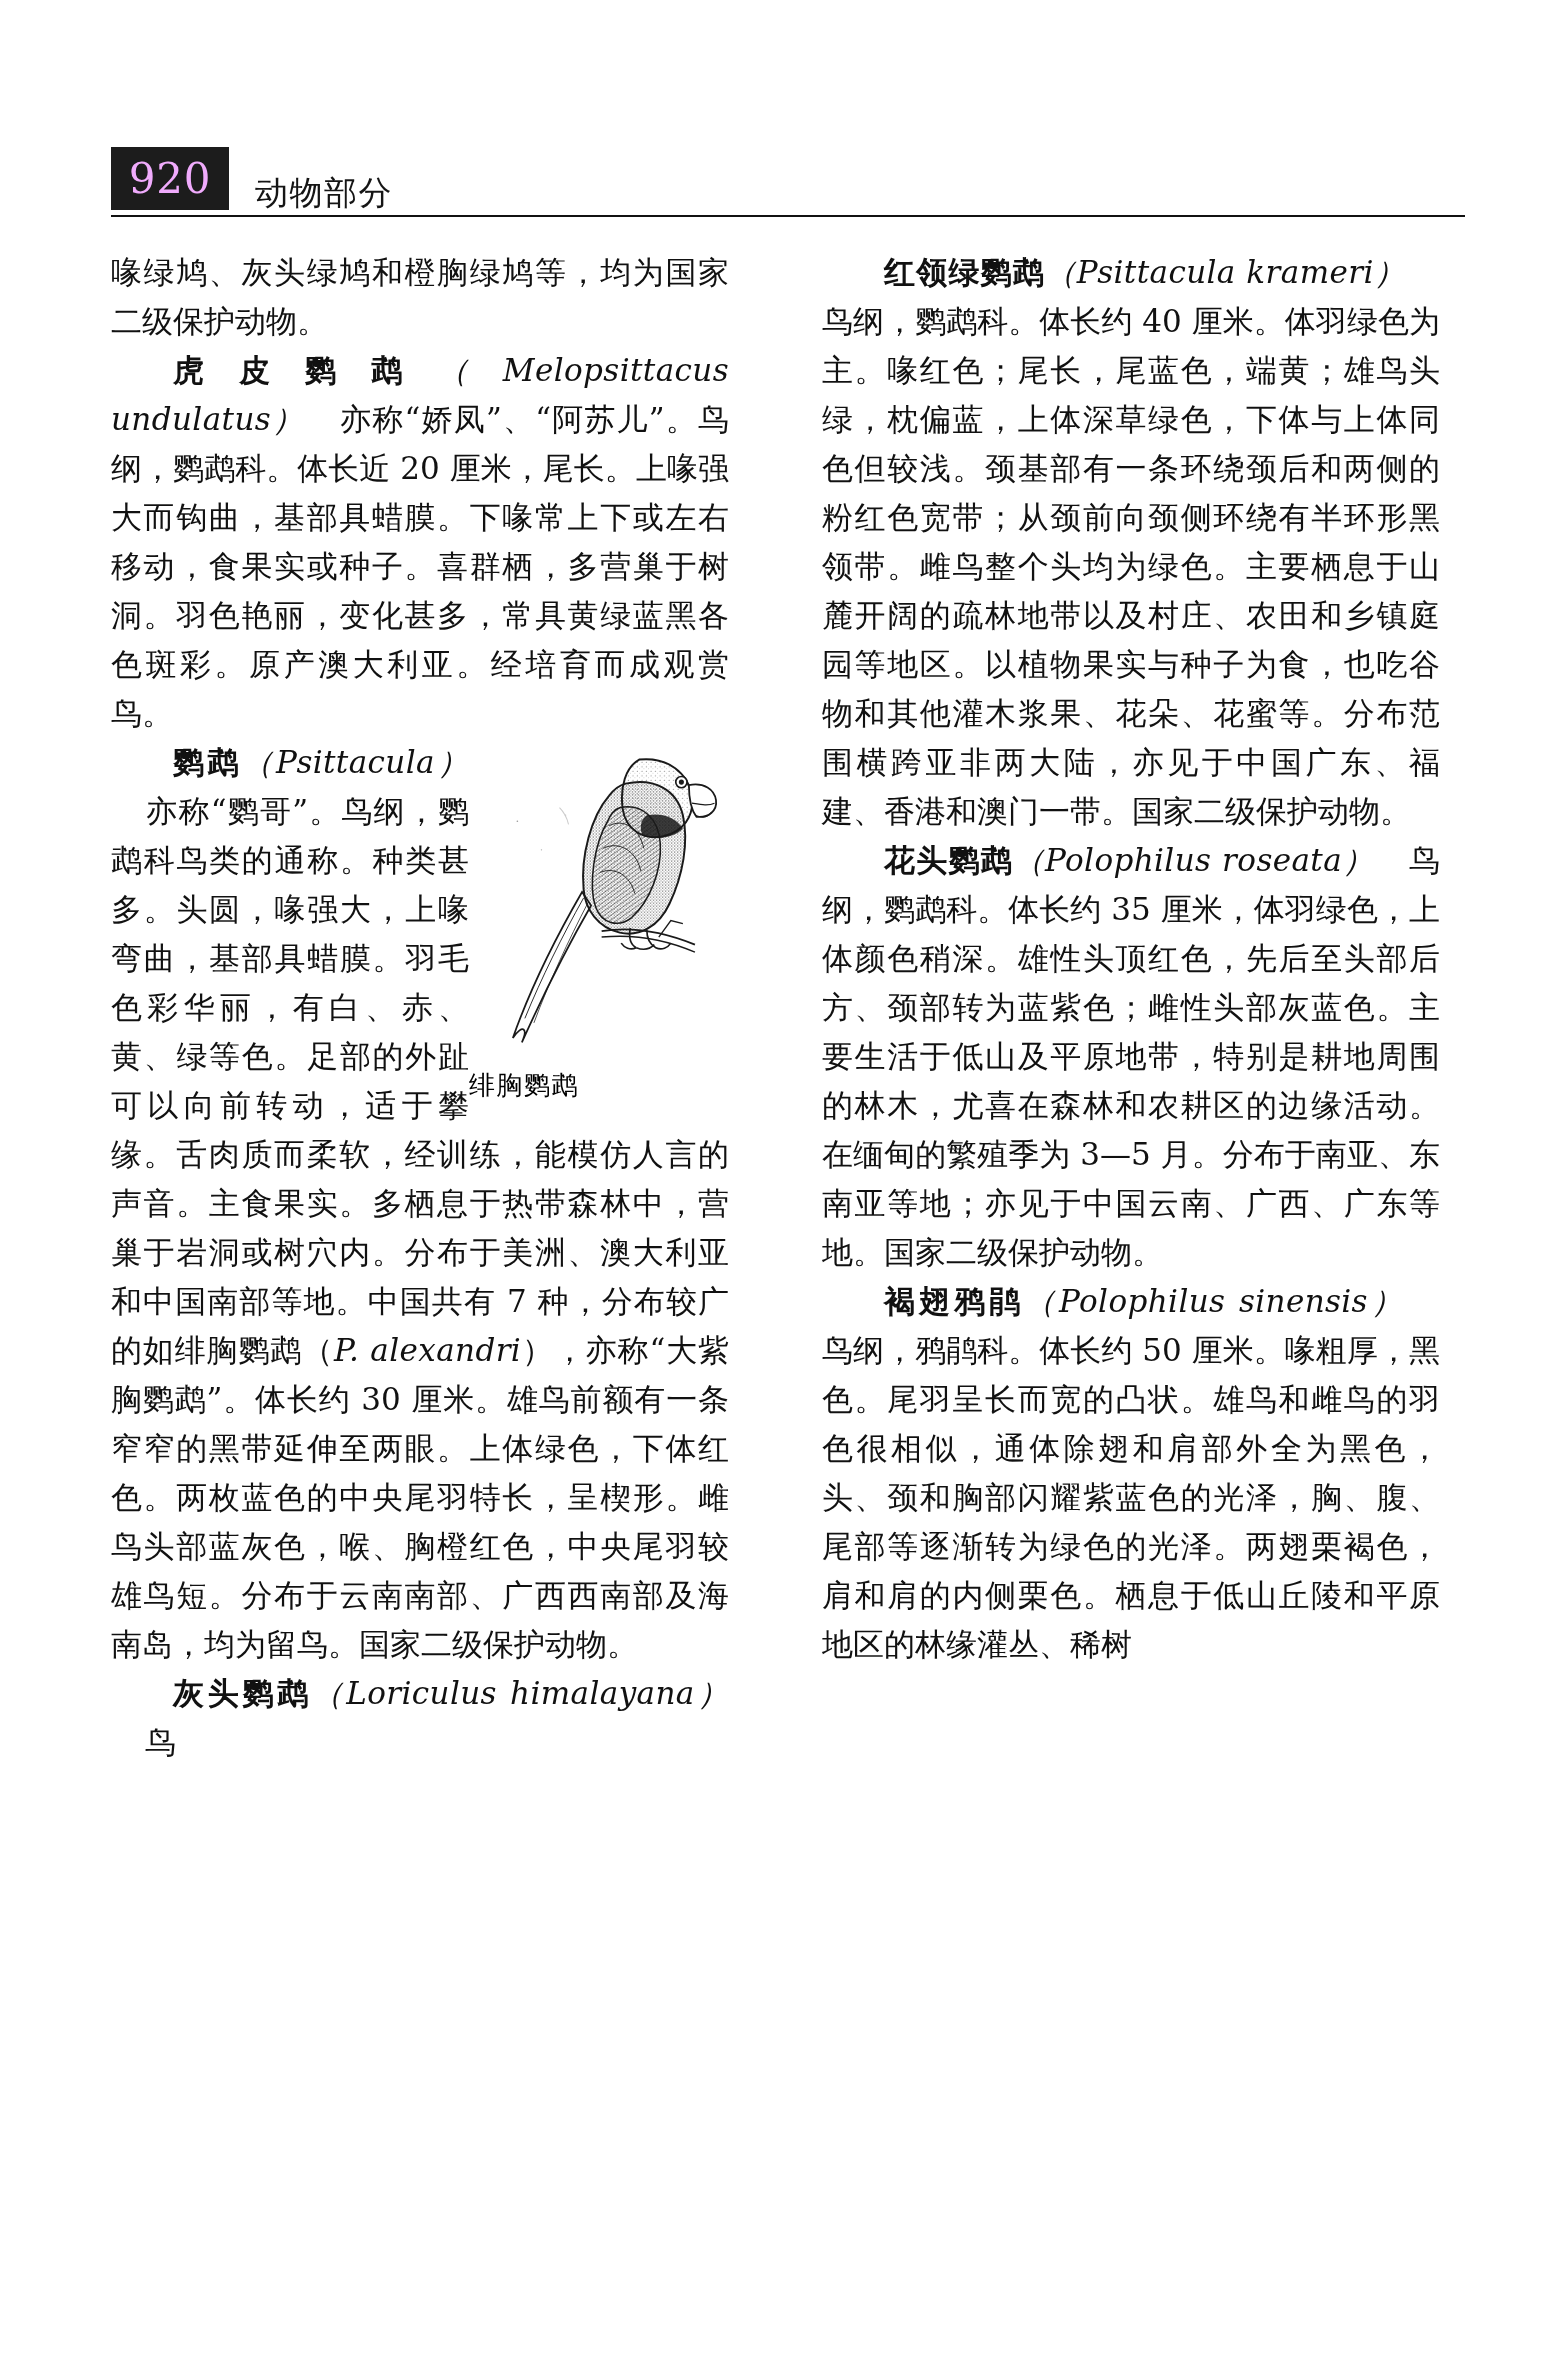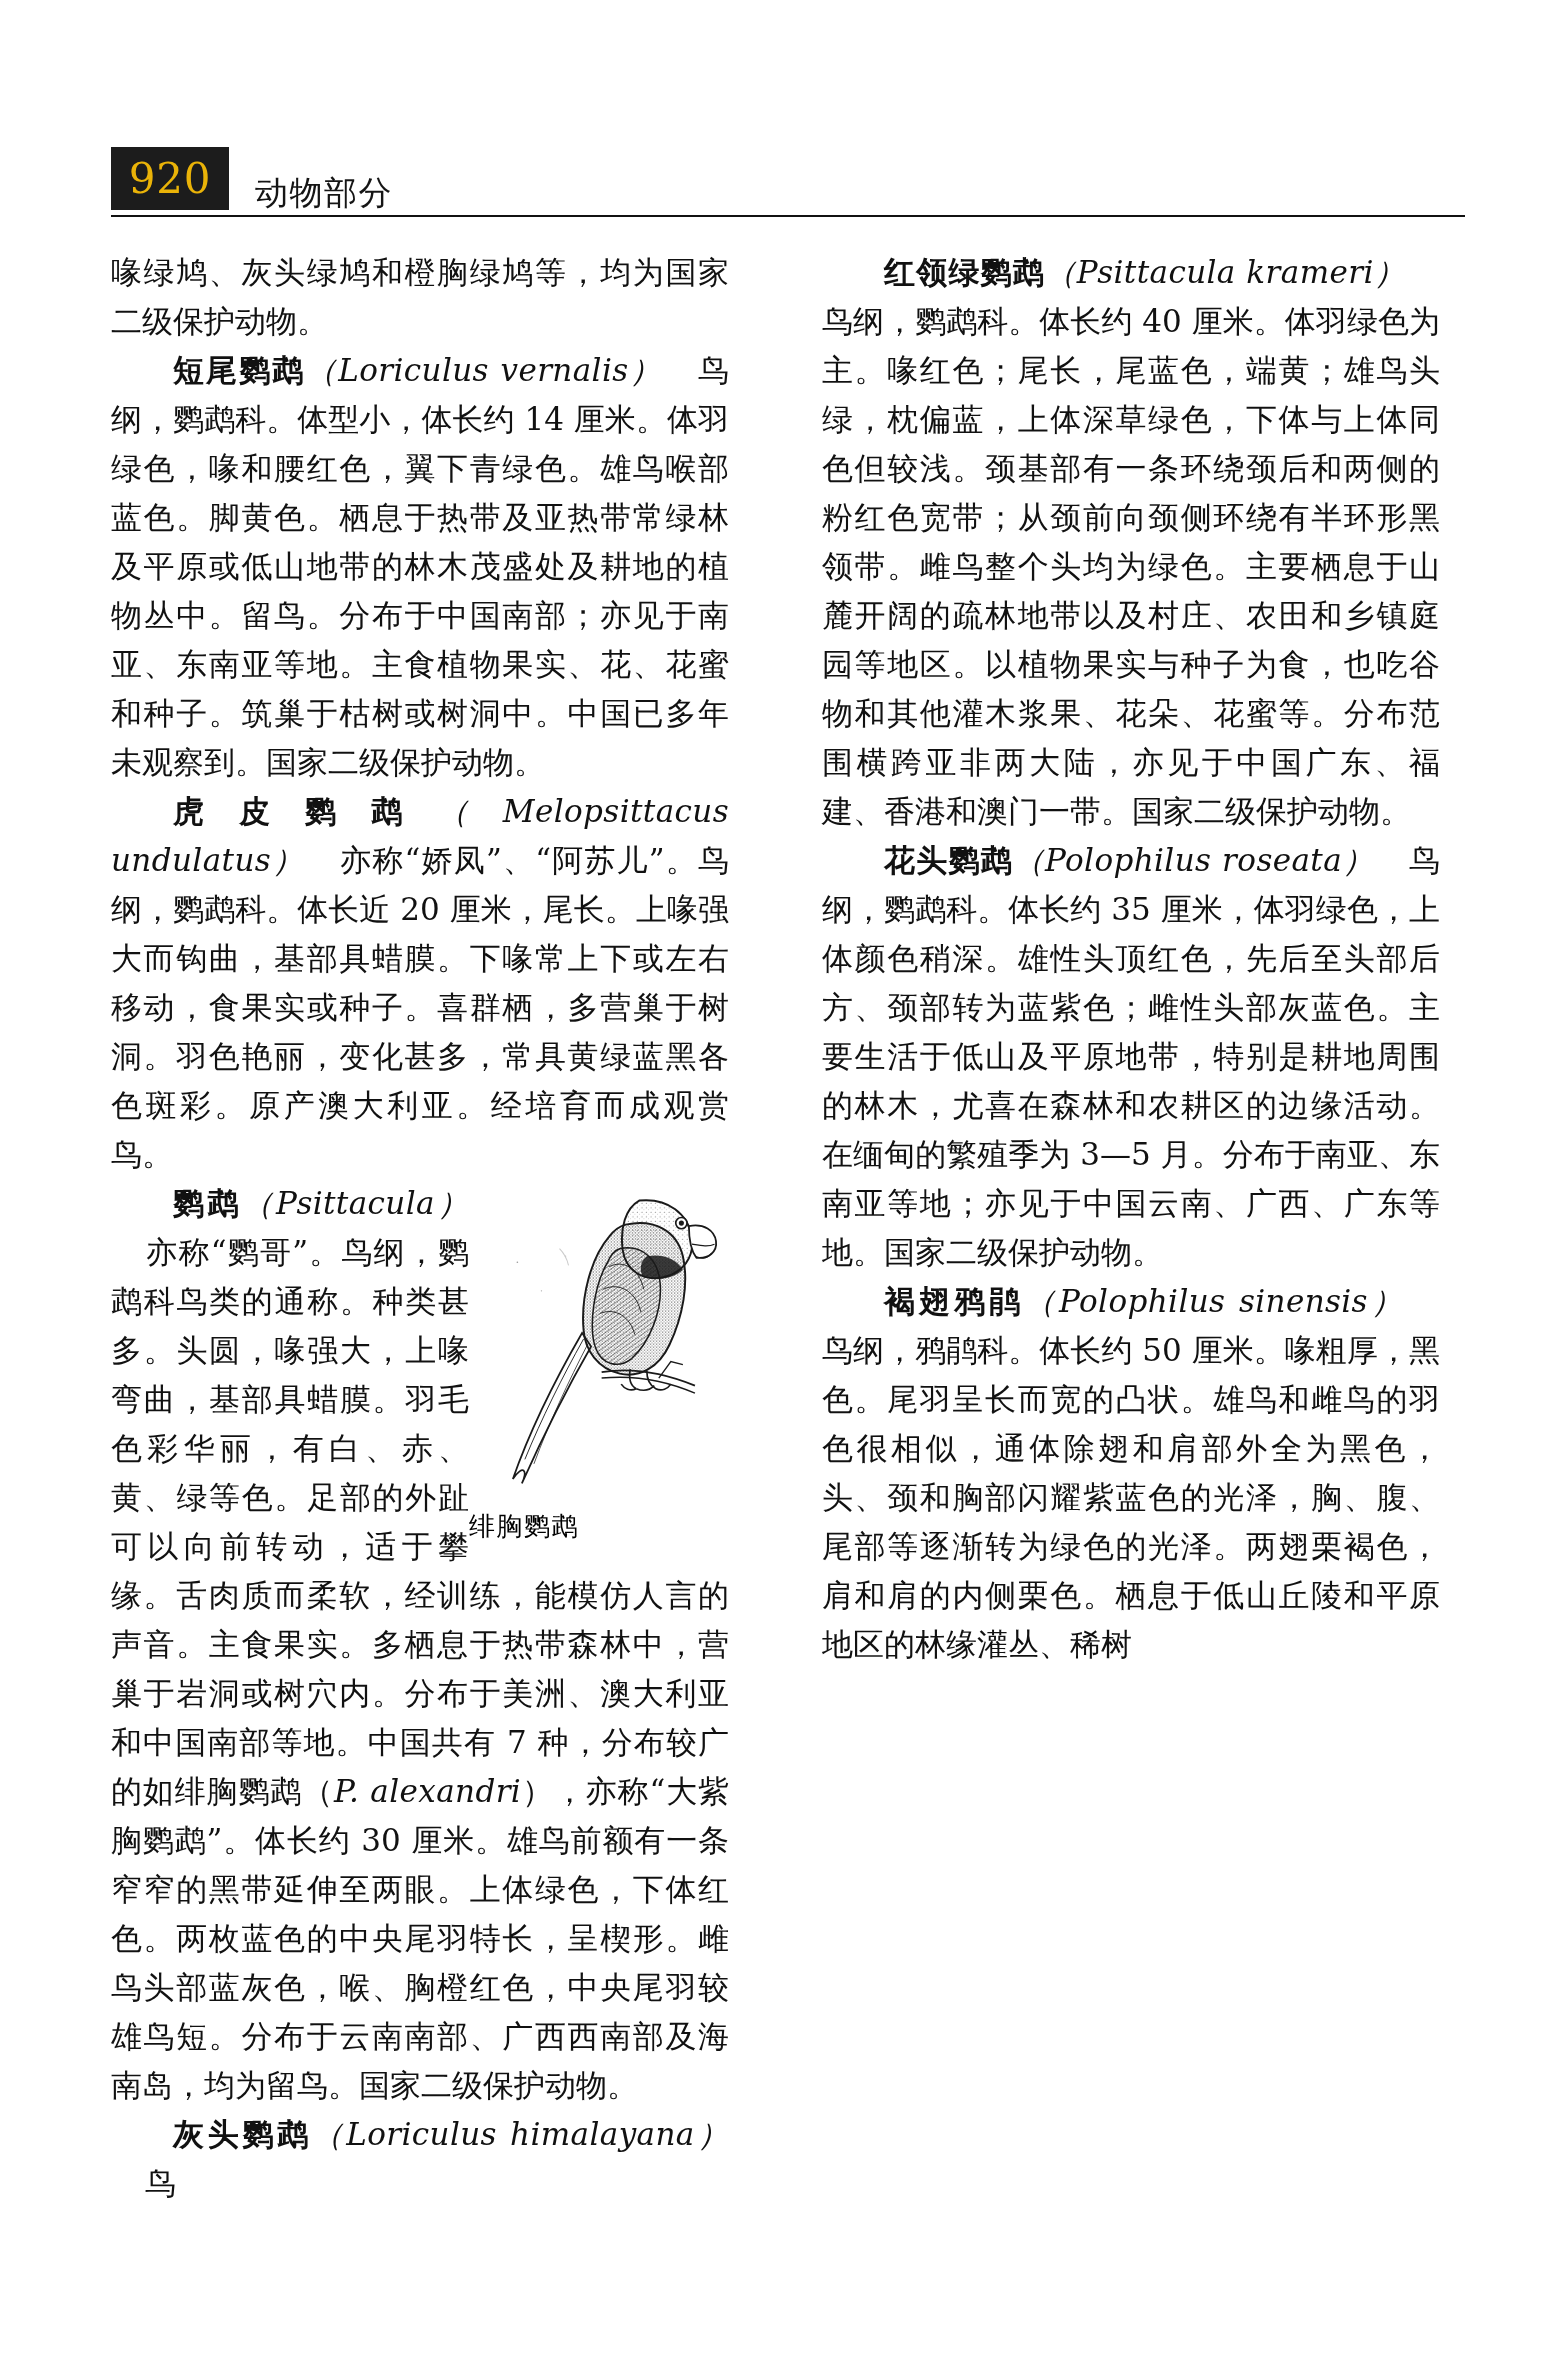--- a/index.html
+++ b/index.html
@@ -28,21 +28,21 @@
     width: 1354px;
     height: 72px;
   }
   .folio-box {
     position: absolute;
     left: 0;
     top: 0;
     width: 118px;
     height: 63px;
     background: #1c1c1c;
-    color: #eab308;
+    color: #f0abfc;
     text-align: center;
     line-height: 63px;
     font-size: 42px;
     font-family: "DejaVu Serif", "Liberation Serif", serif;
     letter-spacing: 0.8px;
   }
   .running-head {
     position: absolute;
     left: 144px;
     top: 22px;
@@ -122,21 +122,20 @@
   <div class="page-header">
     <div class="folio-box">920</div>
     <div class="running-head">动物部分</div>
     <div class="header-rule"></div>
   </div>
 
   <div class="col col-left">
 
     <p class="para">喙绿鸠、灰头绿鸠和橙胸绿鸠等，均为国家二级保护动物。</p>
 
-    <p class="para indent"><span class="entry-name">短尾鹦鹉</span><span class="latin">（Loriculus vernalis）</span><span class="gap"></span><span>鸟纲，鹦鹉科。体型小，体长约 14 厘米。体羽绿色，喙和腰红色，翼下青绿色。雄鸟喉部蓝色。脚黄色。栖息于热带及亚热带常绿林及平原或低山地带的林木茂盛处及耕地的植物丛中。留鸟。分布于中国南部；亦见于南亚、东南亚等地。主食植物果实、花、花蜜和种子。筑巢于枯树或树洞中。中国已多年未观察到。国家二级保护动物。</span></p>
 
     <p class="para indent"><span class="entry-name">虎皮鹦鹉</span><span class="latin">（Melopsittacus undulatus）</span><span class="gap"></span><span>亦称“娇凤”、“阿苏儿”。鸟纲，鹦鹉科。体长近 20 厘米，尾长。上喙强大而钩曲，基部具蜡膜。下喙常上下或左右移动，食果实或种子。喜群栖，多营巢于树洞。羽色艳丽，变化甚多，常具黄绿蓝黑各色斑彩。原产澳大利亚。经培育而成观赏鸟。</span></p>
 
     <p class="para indent">
 
       
       <span class="figure-wrap">
         <span class="figure-img">
           <svg class="fig-svg" viewBox="0 0 345 420" xmlns="http://www.w3.org/2000/svg">
             <defs>

